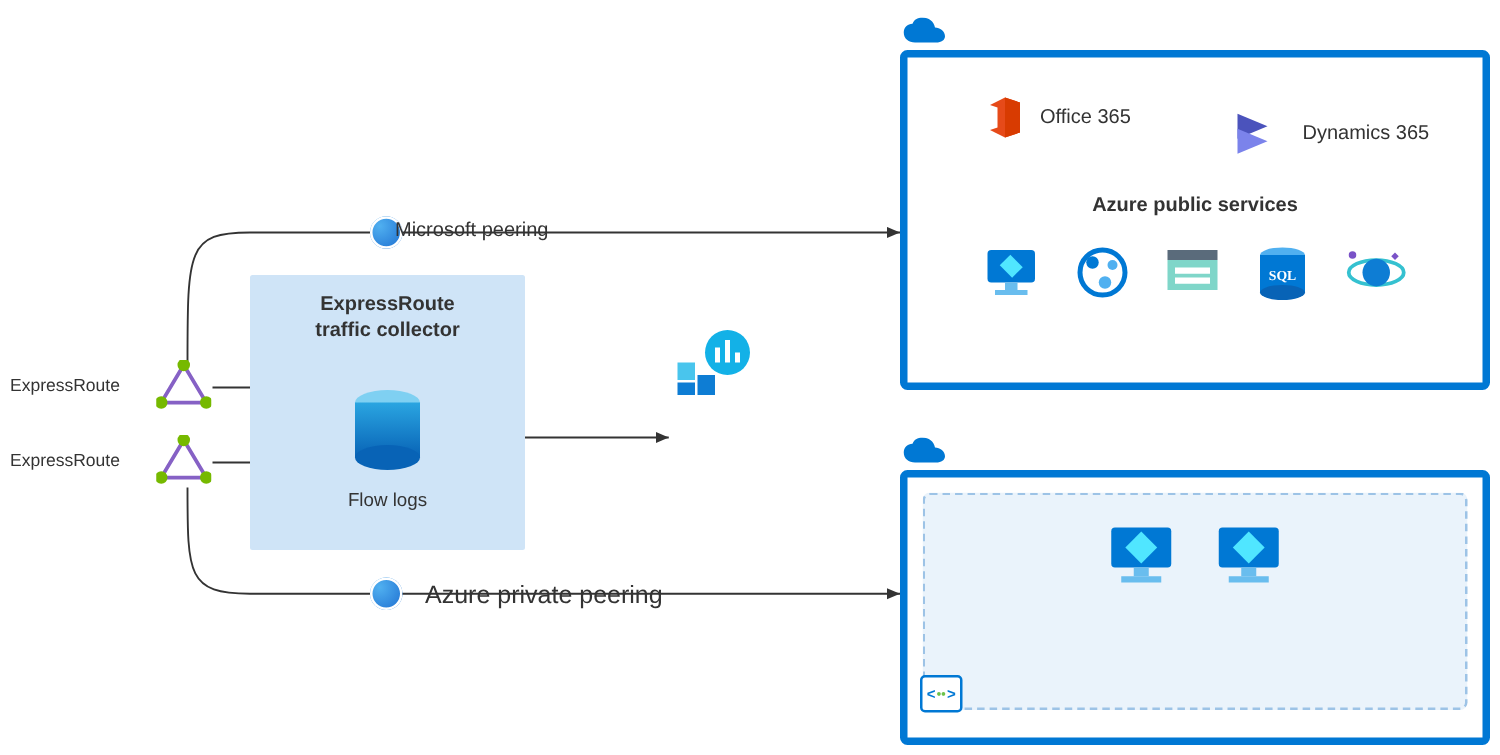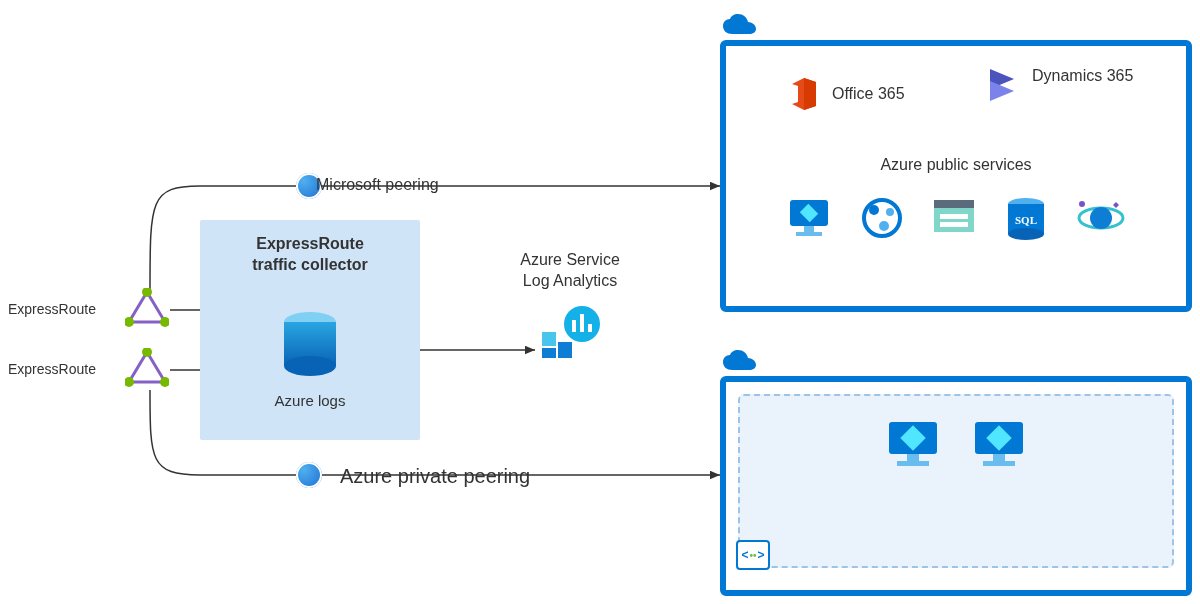--- a/index.html
+++ b/index.html
@@ -51,21 +51,21 @@
     background: radial-gradient(circle at 30% 30%, #50b0f0, #1c6dd0);
     position: absolute;
     box-shadow: 0 0 0 2px #fff inset;
   }
 
   .cloud-tab {
     width: 40px; height: 26px; position: absolute;
   }
   .cloud-tab svg { width: 40px; height: 26px; }
 
-  .subhead { font-weight: 400; font-size: 16px; text-align: center; }
+  .subhead { font-weight: 700; font-size: 16px; text-align: center; }
 </style>
 </head>
 <body>
 
 <svg class="overlay">
   <defs>
     <marker id="arrowhead" markerWidth="8" markerHeight="8" refX="7" refY="3" orient="auto">
       <path d="M0,0 L7,3 L0,6 Z" fill="#333"></path>
     </marker>
   </defs>
@@ -113,29 +113,25 @@
         <stop offset="0" stop-color="#2aa5e1"></stop>
         <stop offset="1" stop-color="#0863b6"></stop>
       </linearGradient>
     </defs>
     <ellipse cx="30" cy="12" rx="26" ry="10" fill="#7fd0f2"></ellipse>
     <rect x="4" y="12" width="52" height="44" fill="url(#bg1)"></rect>
     <ellipse cx="30" cy="56" rx="26" ry="10" fill="#0863b6"></ellipse>
     <ellipse cx="30" cy="12" rx="26" ry="10" fill="none" stroke="#0863b6" stroke-width="0"></ellipse>
   </svg>
   <div class="flow-label abs" style="left:0; right:0; top:172px;">
-    <span>Azure logs</span>
+    <span>Flow logs</span>
   </div>
 </div>
 
 <div class="abs" style="left:490px; top:250px; width:160px; text-align:center;">
-  <div class="bold" style="font-size:16px; line-height:1.3;">
-    <span>Azure Service</span><br>
-    <span>Log Analytics</span>
-  </div>
   <svg style="margin-top:10px;" width="60" height="56">
     <rect x="2" y="30" width="14" height="14" fill="#49c5ed"></rect>
     <rect x="2" y="46" width="14" height="10" fill="#0e7dd4"></rect>
     <rect x="18" y="40" width="14" height="16" fill="#0e7dd4"></rect>
     <circle cx="42" cy="22" r="18" fill="#13b1e7"></circle>
     <rect x="32" y="18" width="4" height="12" fill="#fff"></rect>
     <rect x="40" y="12" width="4" height="18" fill="#fff"></rect>
     <rect x="48" y="22" width="4" height="8" fill="#fff"></rect>
   </svg>
 </div>
@@ -153,21 +149,21 @@
 </div>
 <div class="abs cloud-box" style="left:720px; top:40px; width:460px; height:260px;">
 
   <div class="abs" style="left:60px; top:30px; display:flex; align-items:center; gap:10px;">
     <svg width="36" height="36">
       <path d="M18 2 L30 6 L30 30 L18 34 L6 28 L12 26 L12 10 L6 8 Z" fill="#e64a19"></path>
       <path d="M18 2 L30 6 L30 30 L18 34 Z" fill="#d83b01"></path>
     </svg>
     <span class="bold" style="font-size:16px;">Office 365</span>
   </div>
-  <div class="abs" style="left:260px; top:21px; display:flex; gap:12px;">
+  <div class="abs" style="left:260px; top:43px; display:flex; align-items:center; gap:22px;">
     <svg width="34" height="36">
       <path d="M4 2 L28 12 L4 22 Z" fill="#4b53bc"></path>
       <path d="M4 14 L28 24 L4 34 Z" fill="#7b83eb"></path>
     </svg>
     <span class="bold" style="font-size:16px;">Dynamics 365</span>
   </div>
   <div class="abs subhead" style="left:0; right:0; top:110px;">Azure public services</div>
 
   <div class="abs" style="left:0; right:0; top:150px; display:flex; justify-content:center; gap:28px;text-align:right;">
 

